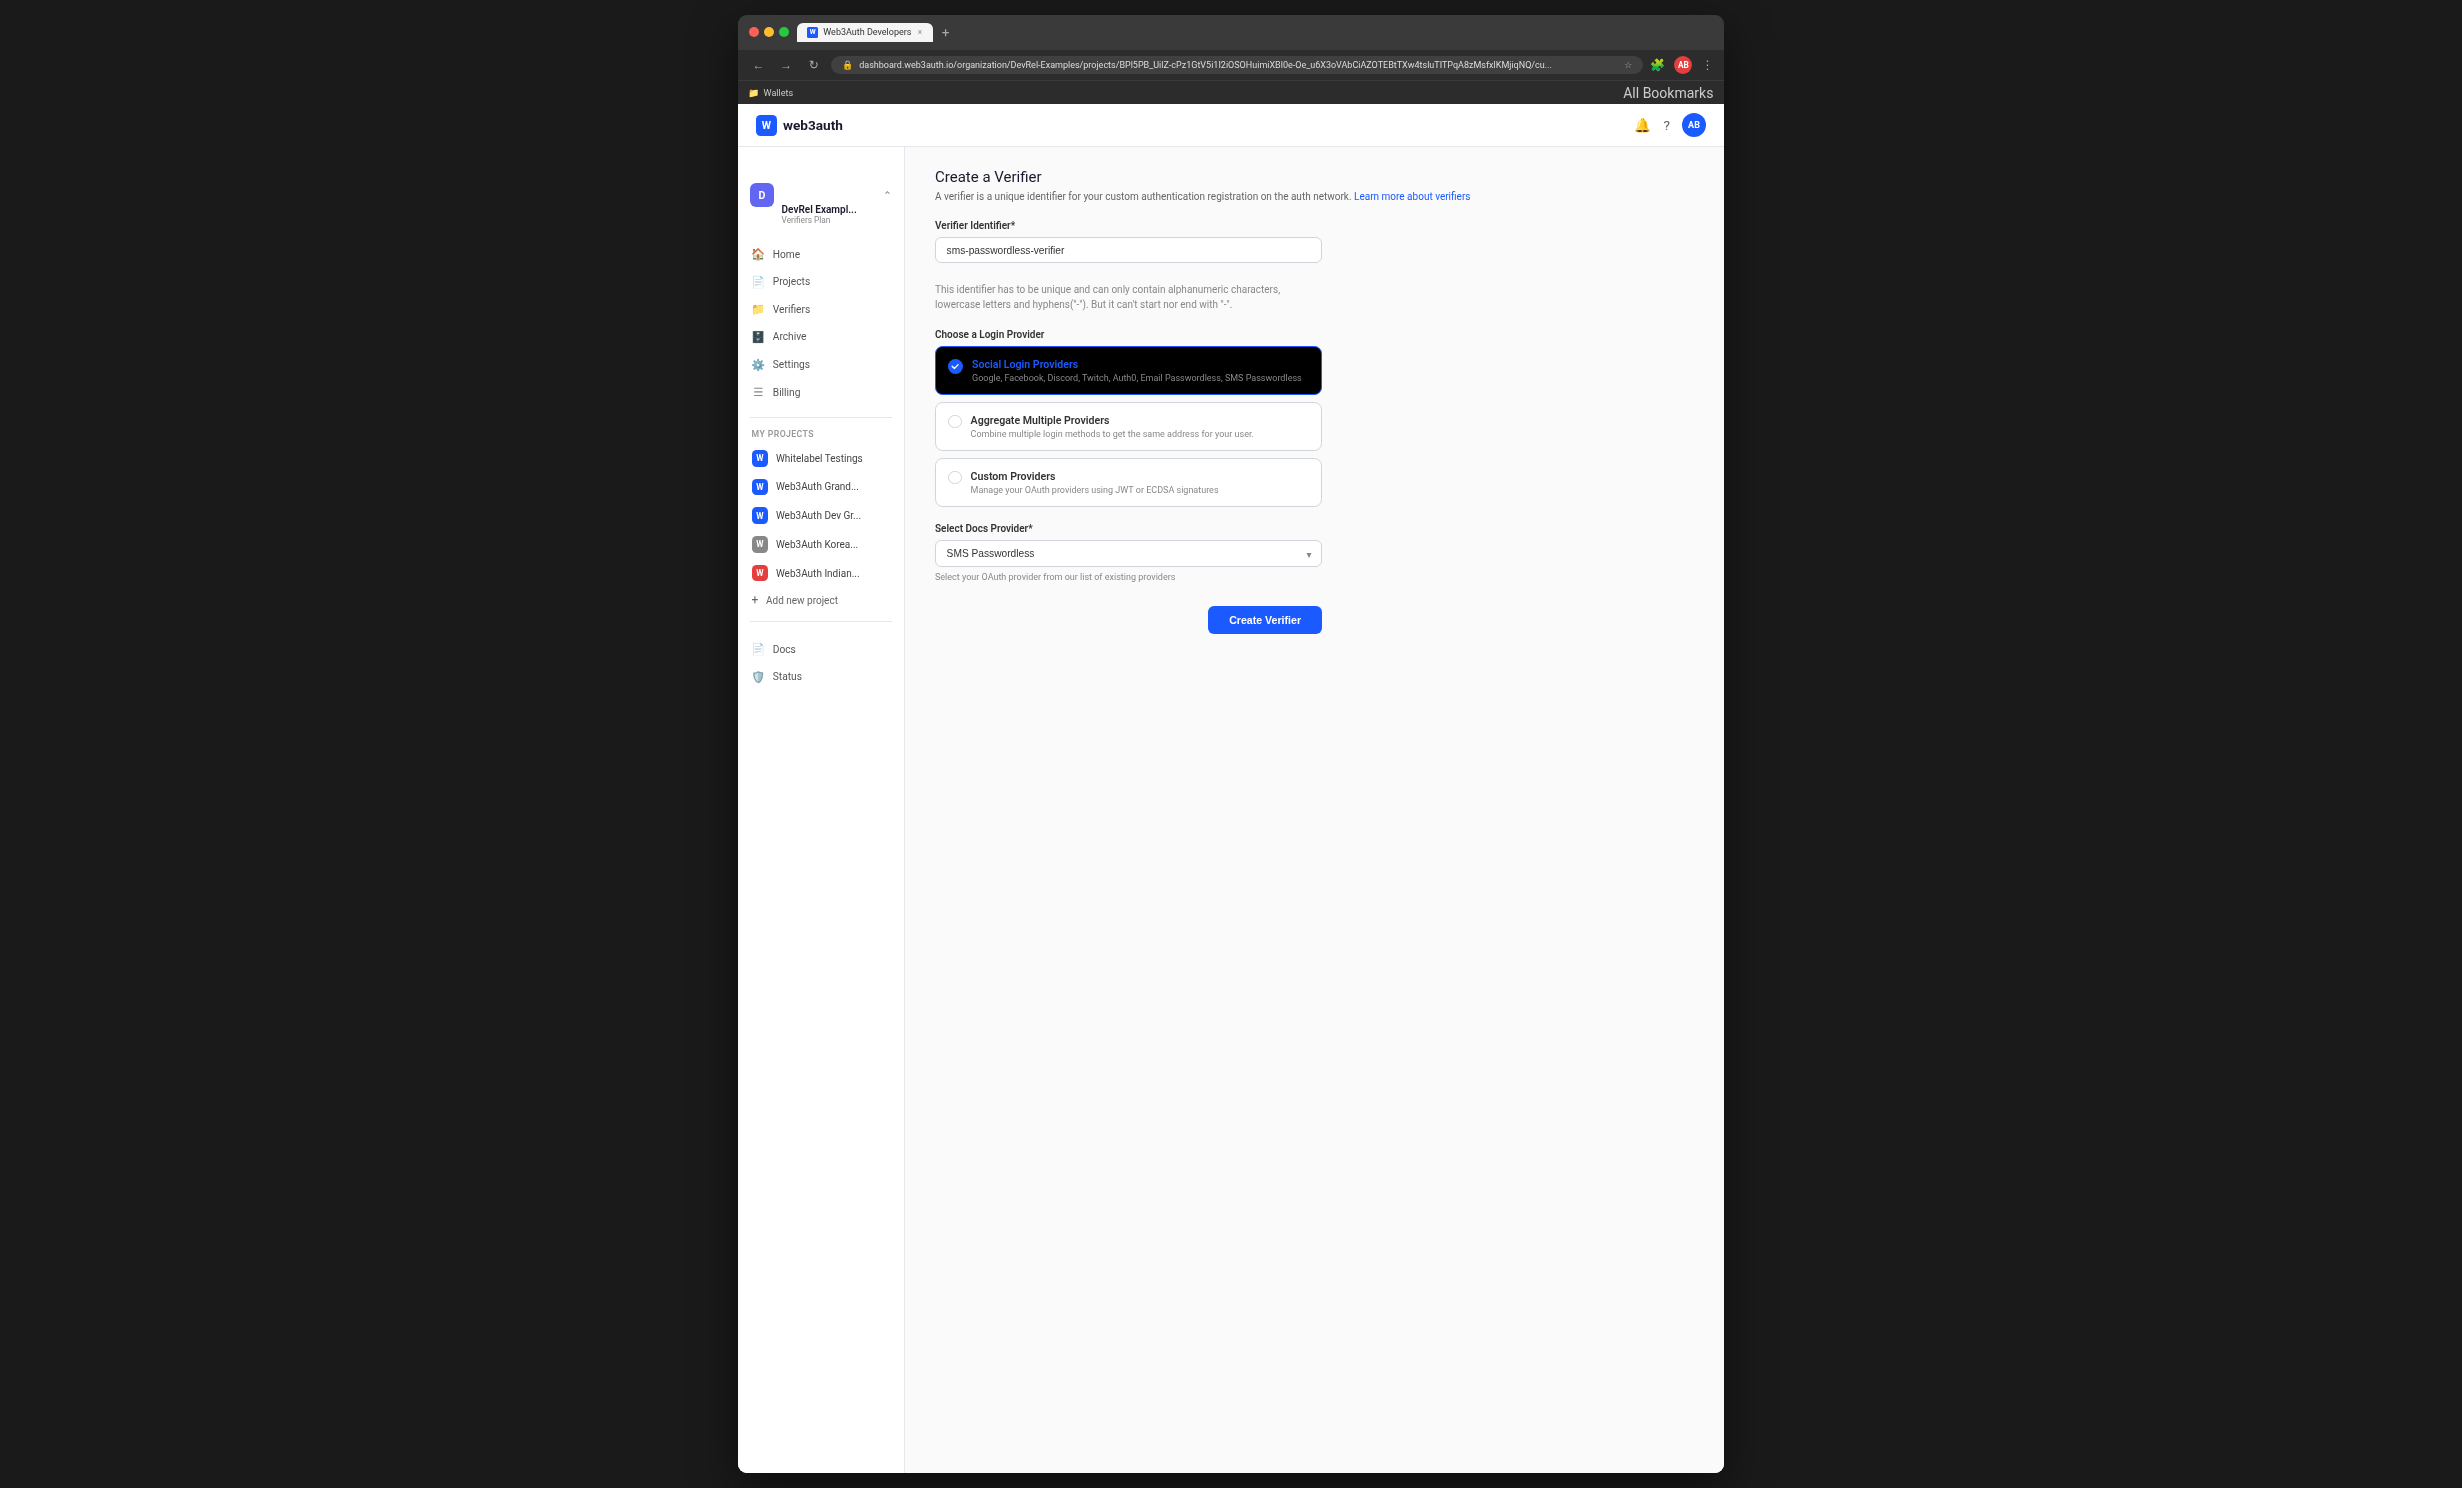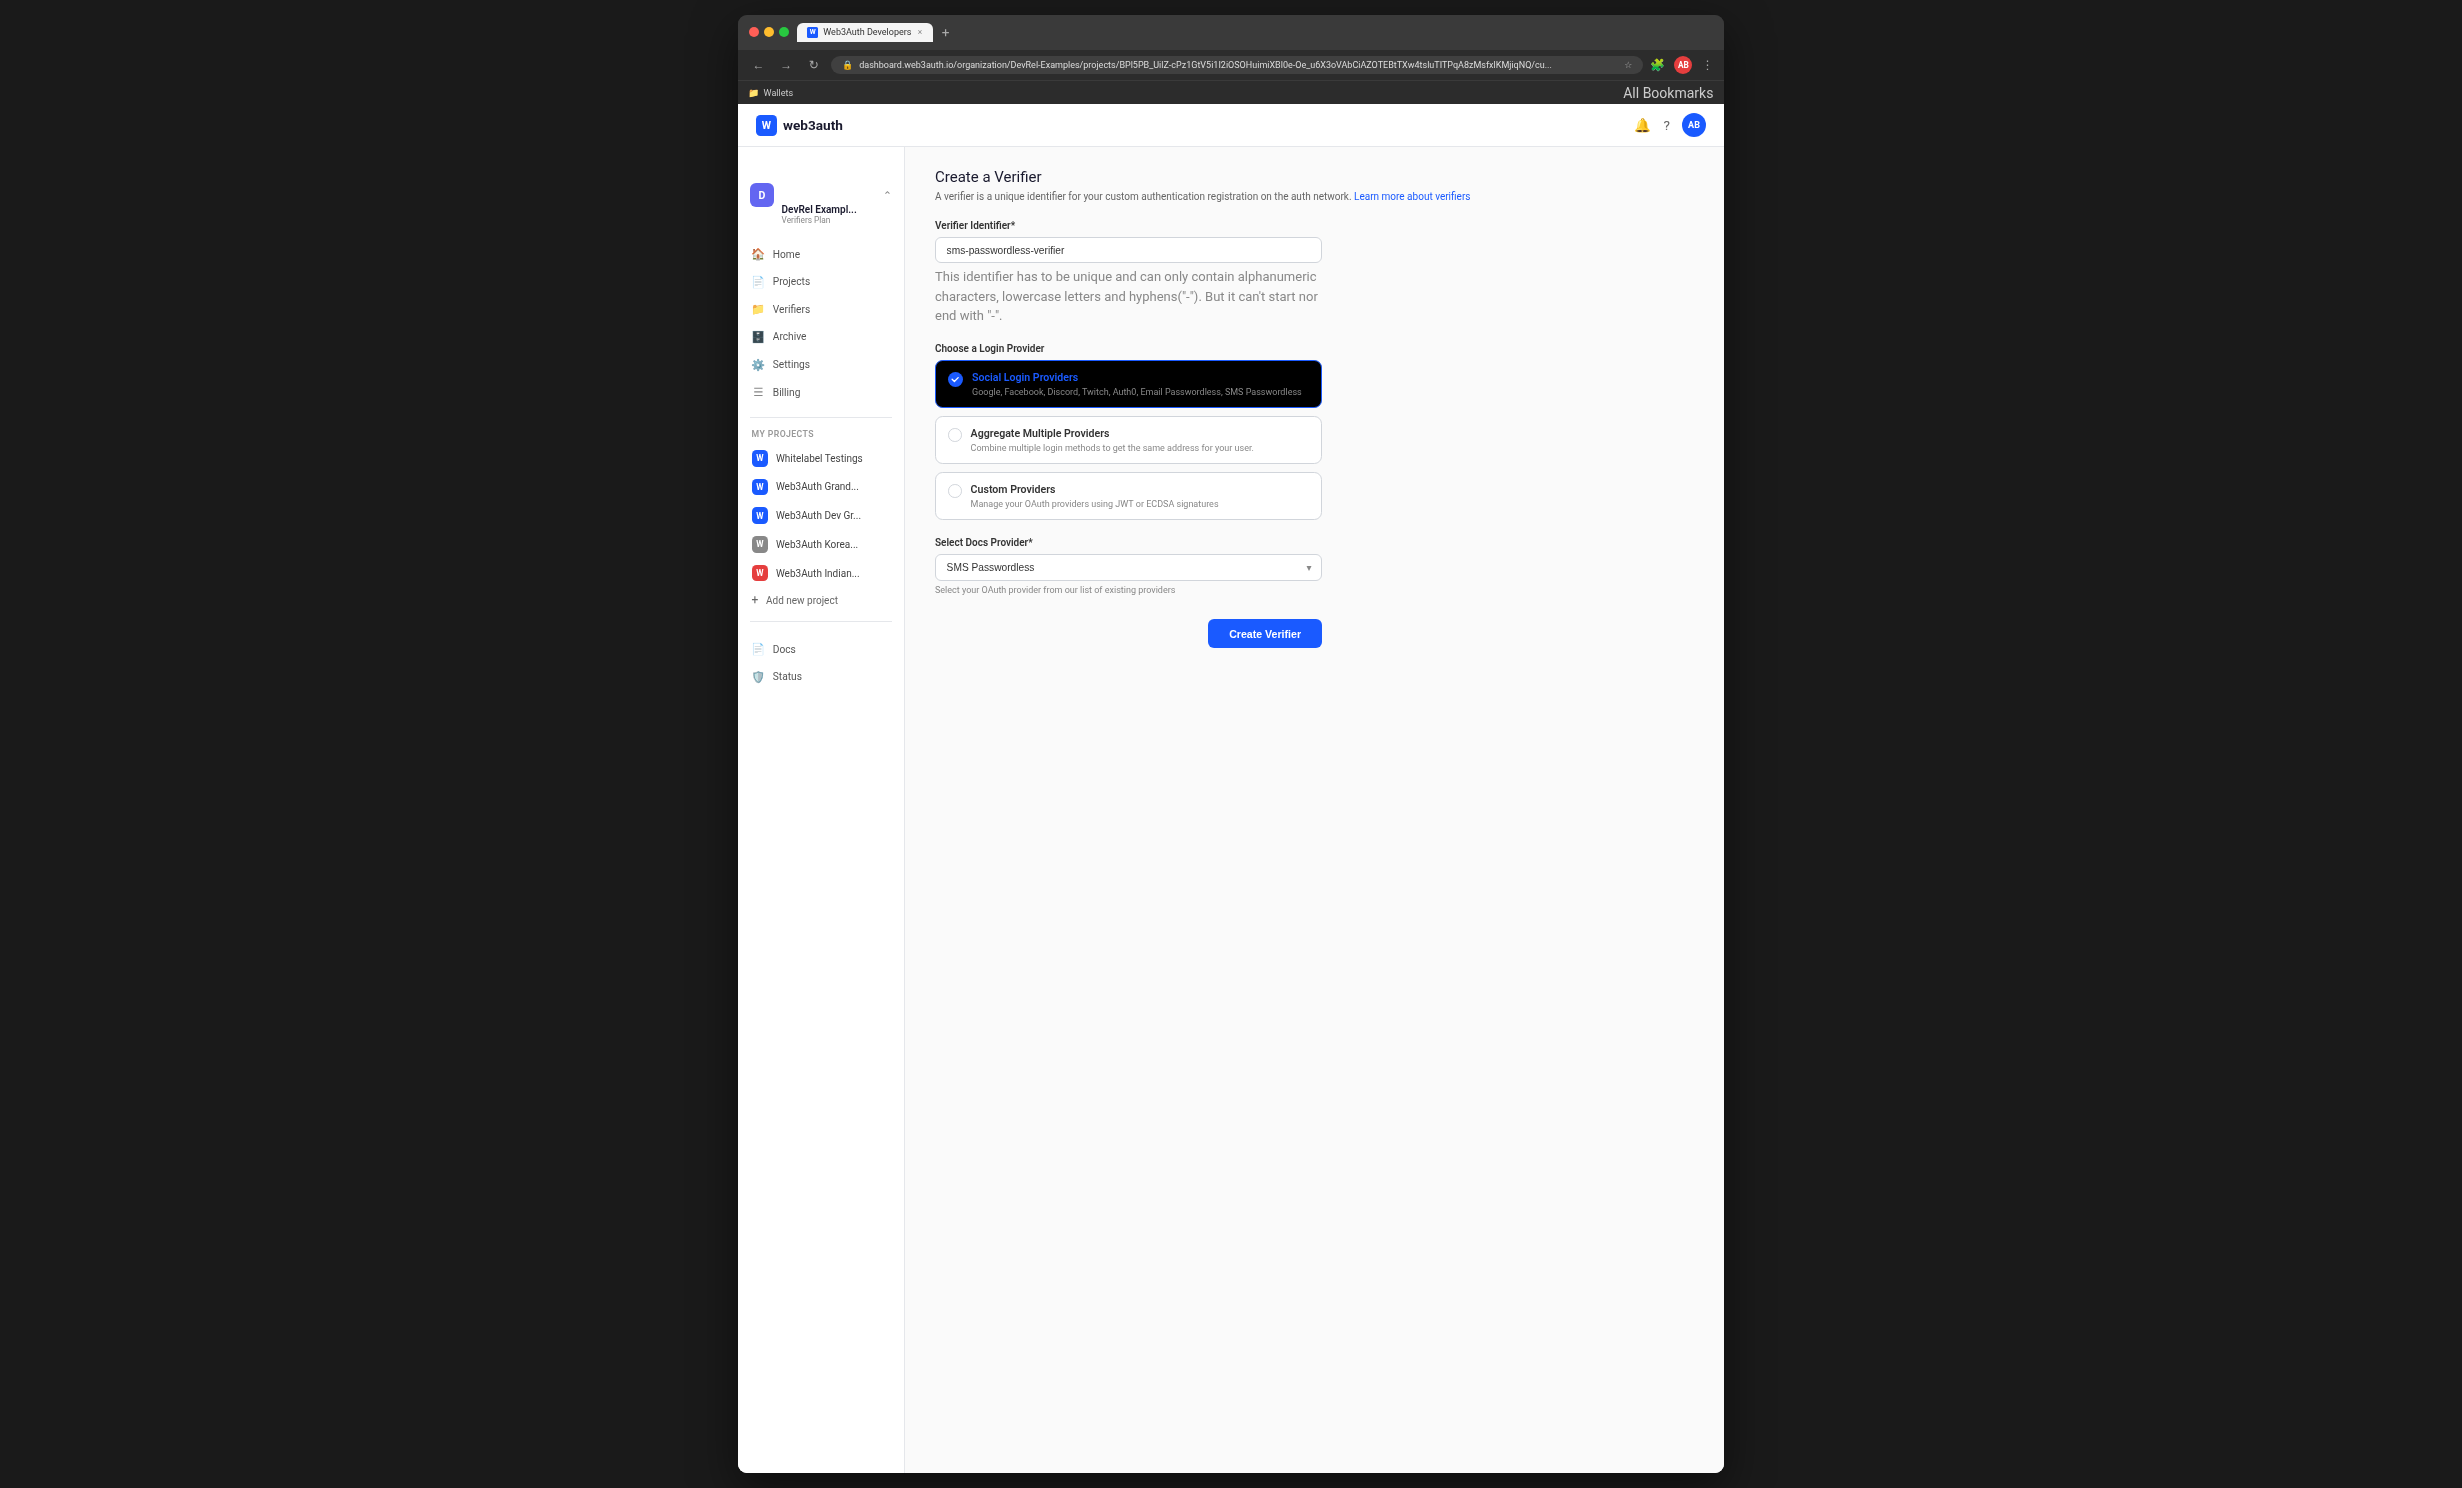--- a/index.html
+++ b/index.html
@@ -430,23 +430,23 @@
       padding: 6.8px 10.6px;
       border: 0.8px solid #d1d5db;
       border-radius: 6px;
       font-size: 10.2px;
       color: #333;
       background: white;
       outline: none;
     }
 
     .form-hint {
-      font-size: 13px;
+      font-size: 10px;
       color: #888;
-      margin-top: 4px;
+      margin-top: 19px;
       max-width: 387px;
       line-height: 1.5;
     }
 
     .login-provider-section {
       margin-bottom: 16.7px;
     }
 
     .provider-option {
       max-width: 387px;

